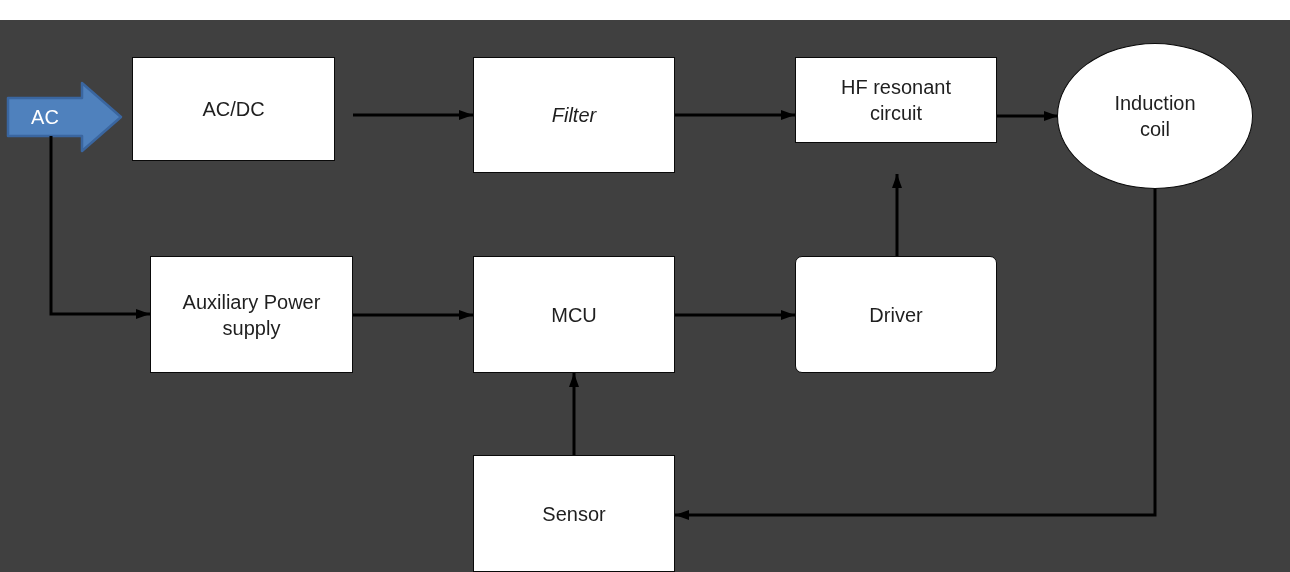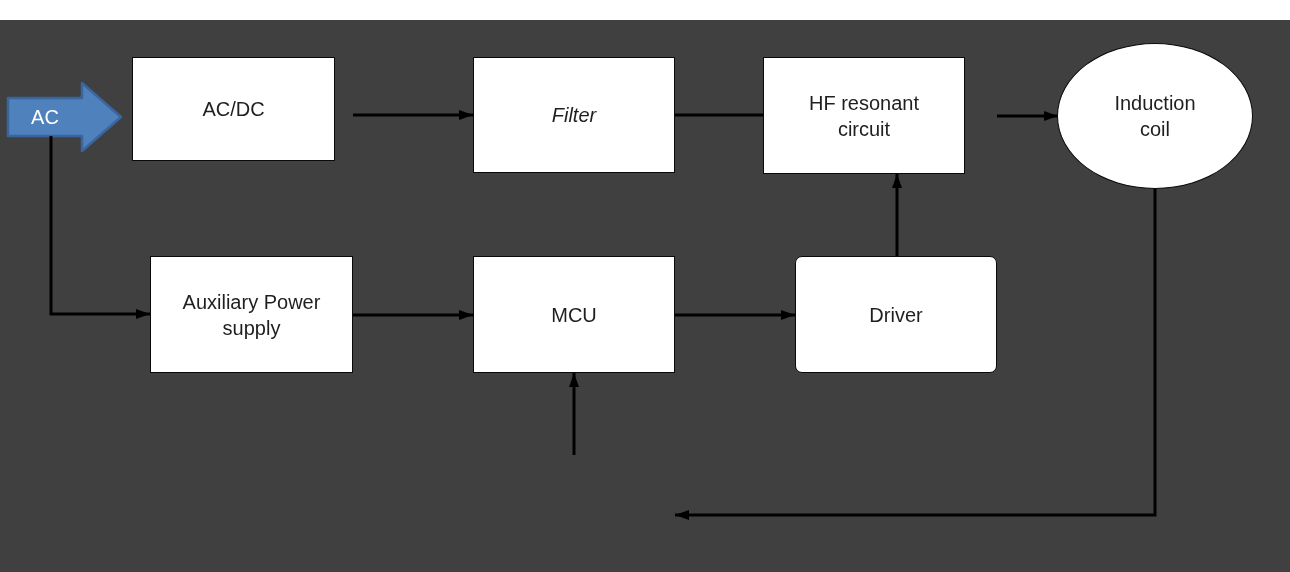--- a/index.html
+++ b/index.html
@@ -98,34 +98,37 @@
   <div class="ac-label">AC</div>
 
   <div class="node rect" style="left:132px; top:37px; width:203px; height:104px;">
     <span class="lbl">AC/DC</span>
   </div>
 
   <div class="node rect" style="left:473px; top:37px; width:202px; height:116px;font-style:italic;">
     <span class="lbl">Filter</span>
   </div>
 
-  <div class="node rect" style="left:763px; top:37px; width:202px; height:117px;">
+  <div class="node rect" style="left:795px; top:37px; width:202px; height:86px;">
     <span class="lbl">HF resonant circuit</span>
   </div>
 
   <div class="node ellipse" style="left:1057px; top:23px; width:196px; height:146px;">
     <span class="lbl">Induction coil</span>
   </div>
 
   <div class="node rect" style="left:150px; top:236px; width:203px; height:117px;">
     <span class="lbl">Auxiliary Power supply</span>
   </div>
 
   <div class="node rect" style="left:473px; top:236px; width:202px; height:117px;justify-content:center;">
     <span class="lbl">MCU</span>
   </div>
 
   <div class="node rect" style="left:795px; top:236px; width:202px; height:117px;border-radius:7px;">
     <span class="lbl">Driver</span>
   </div>
 
+  <div class="node rect" style="left:473px; top:435px; width:202px; height:117px;">
+    <span class="lbl">Sensor</span>
+  </div>
 
 </div>
 
 </body></html>

